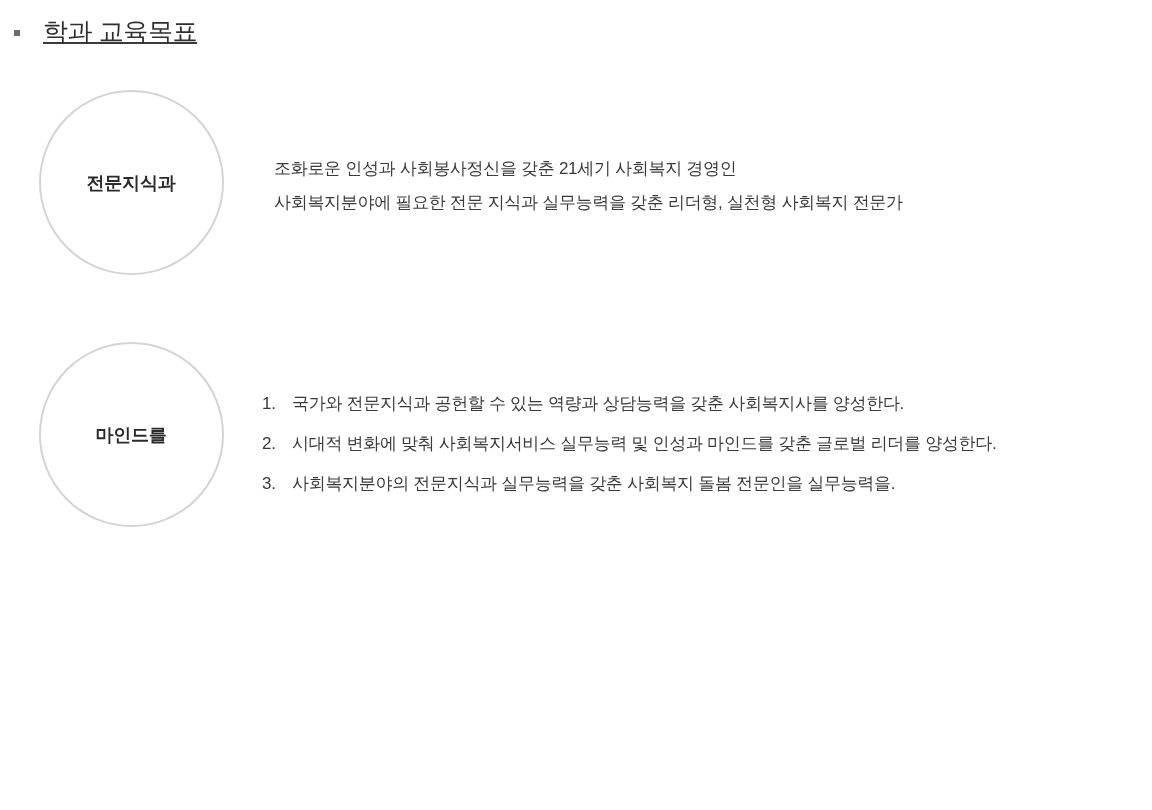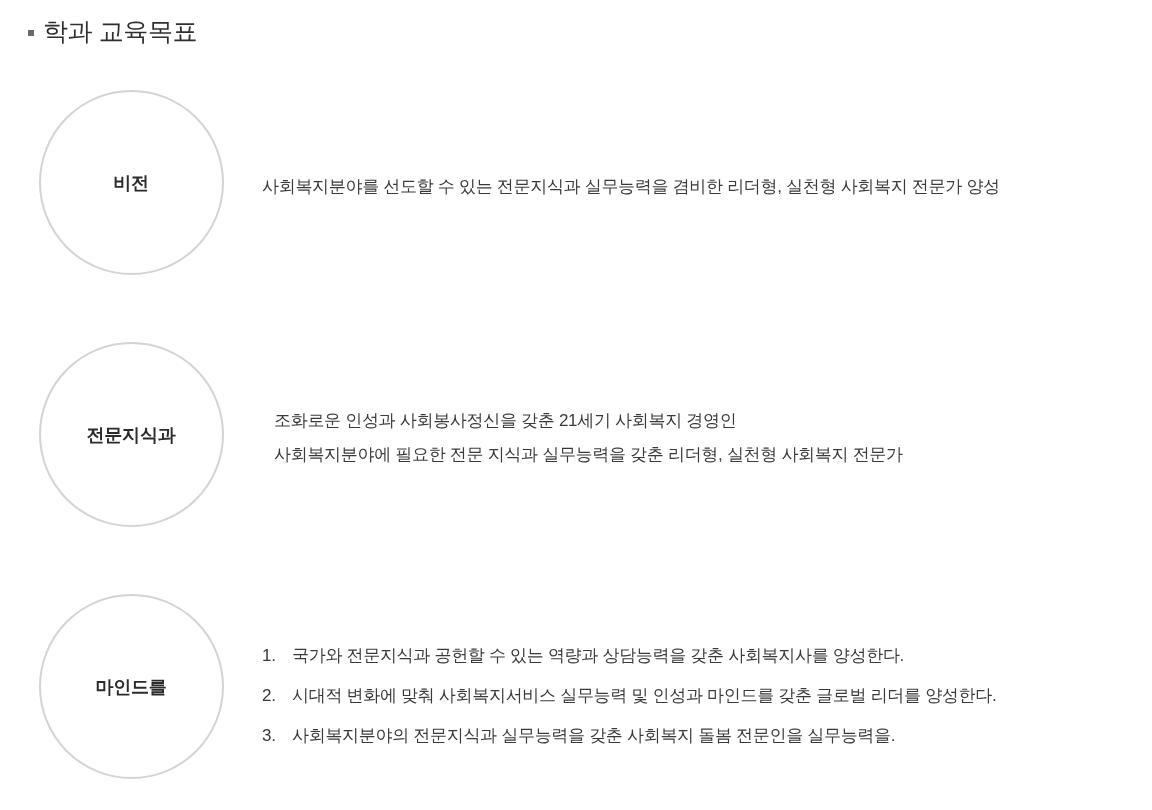--- a/index.html
+++ b/index.html
@@ -13,22 +13,23 @@
     font-family: "Liberation Sans", "DejaVu Sans", sans-serif;
     color: #3c3c3c;
     overflow: hidden;
     position: relative;
   }
 
   
   .page-heading {
     display: flex;
     align-items: center;
-    gap: 9px;
-    padding: 16px 0 0 28px;
+    gap: 23px;
+    padding: 16px 0 0 14px;
+    text-decoration: underline;
   }
   .heading-bullet {
     width: 6px;
     height: 6px;
     background: #6b6b6b;
     display: inline-block;
     flex: 0 0 auto;
     margin-top: 3px;
   }
   .heading-text {
@@ -117,30 +118,20 @@
 </head>
 <body>
 
 <div class="page-heading">
   <span class="heading-bullet"></span>
   <span class="heading-text">학과 교육목표</span>
 </div>
 
 <div class="goal-rows">
 
-  <div class="goal-row row-vision">
-    <div class="circle-cell">
-      <div class="circle">
-        <span class="circle-label">비전</span>
-      </div>
-    </div>
-    <div class="content-cell">
-      <div class="body-line">사회복지분야를 선도할 수 있는 전문지식과 실무능력을 겸비한 리더형, 실천형 사회복지 전문가 양성</div>
-    </div>
-  </div>
 
   <div class="goal-row row-talent">
     <div class="circle-cell">
       <div class="circle">
         <span class="circle-label">전문지식과</span>
       </div>
     </div>
     <div class="content-cell">
       <div class="body-line">조화로운 인성과 사회봉사정신을 갖춘 21세기 사회복지 경영인</div>
       <div class="body-line">사회복지분야에 필요한 전문 지식과 실무능력을 갖춘 리더형, 실천형 사회복지 전문가</div>

